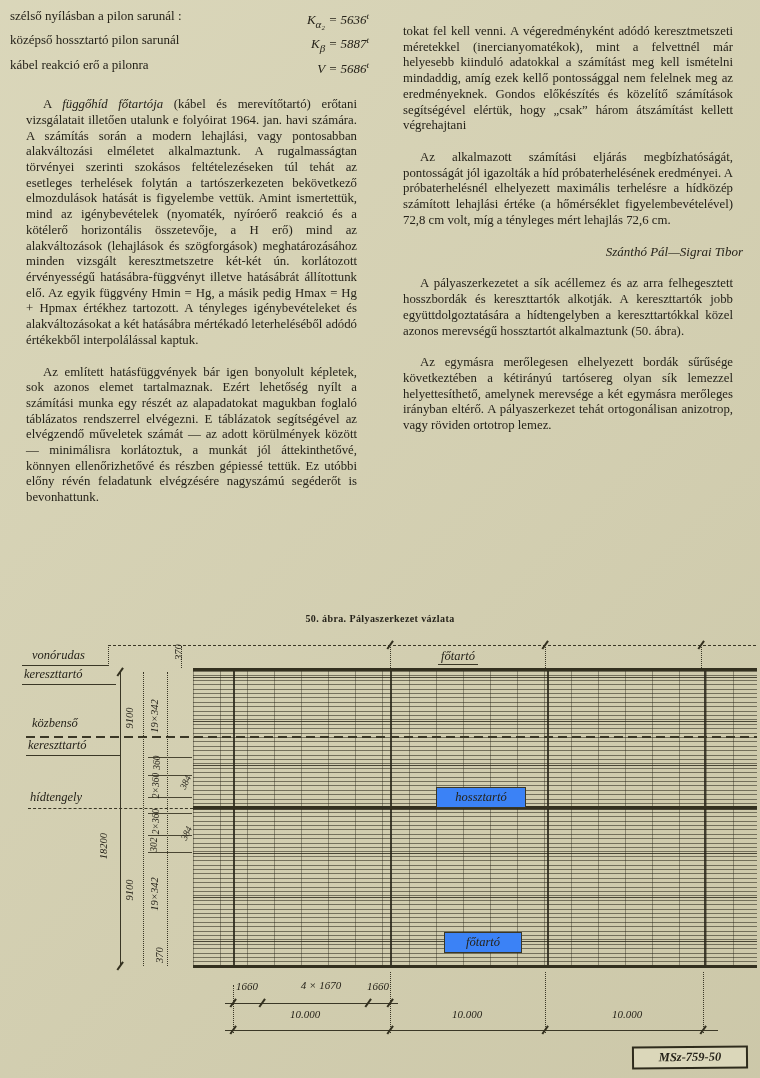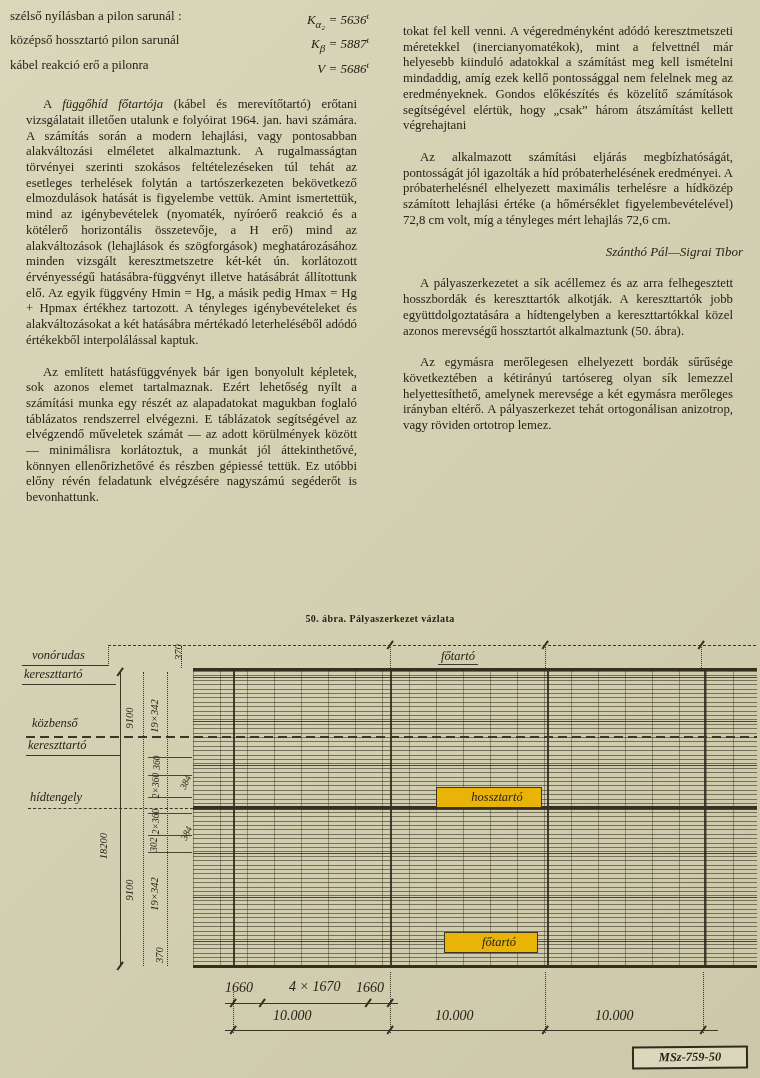--- a/index.html
+++ b/index.html
@@ -44,30 +44,30 @@
     background-position:40px 0, 0 0, 0 6px, 0 0;
   }
   .hline{height:0;border-top:1px solid #3a3726;}
   .dashline{height:2px;background:repeating-linear-gradient(to right,#3a3726 0 9px,transparent 9px 14px);}
   .dashdot{height:0;border-top:1px dashed #3a3726;}
   .solidline{height:2.5px;background:#33301f;}
   .vline{width:0;border-left:1px solid #3a3726;}
   .vdot{width:0;border-left:1px dotted #3a3726;}
   .lbl{font-style:italic;font-size:12.5px;line-height:15px;white-space:nowrap;}
   .ul{height:0;border-top:1px solid #3a3726;}
-  .box{border:1px solid #3a3726;background:#eab308;text-align:center;
-       font-style:italic;font-size:12.5px;line-height:18px;padding-left:16px;}
+  .box{border:1px solid #3a3726;background:#3b82f6;text-align:center;
+       font-style:italic;font-size:12.5px;line-height:18px;}
   .rl{font-style:italic;font-size:10.5px;text-align:center;white-space:nowrap;
       transform:rotate(-90deg);line-height:12px;}
   .rs{font-style:italic;font-size:9.5px;text-align:center;white-space:nowrap;
       transform:rotate(-90deg);line-height:11px;}
   .diag{transform:rotate(-65deg) !important;}
   .tk{width:10px;height:1.6px;background:#33301f;transform:rotate(-55deg);}
   .st{height:0;border-top:1px solid #4a4633;width:44px;left:148px;}
-  .bl{font-style:italic;font-size:14px;text-align:left;white-space:nowrap;}
+  .bl{font-style:italic;font-size:11px;text-align:center;white-space:nowrap;}
   .stamp{left:632px;top:410px;width:112px;height:19px;border:2px solid #2e2b1c;
          background:#dbd7ba;text-align:center;font-style:italic;font-weight:bold;
          font-size:12.5px;line-height:18px;transform:rotate(-0.5deg);}
 </style>
 </head>
 <body>
 
 <div class="col col-left">
   <div class="frow">
     <span class="flabel">szélső nyílásban a pilon sarunál :</span>

